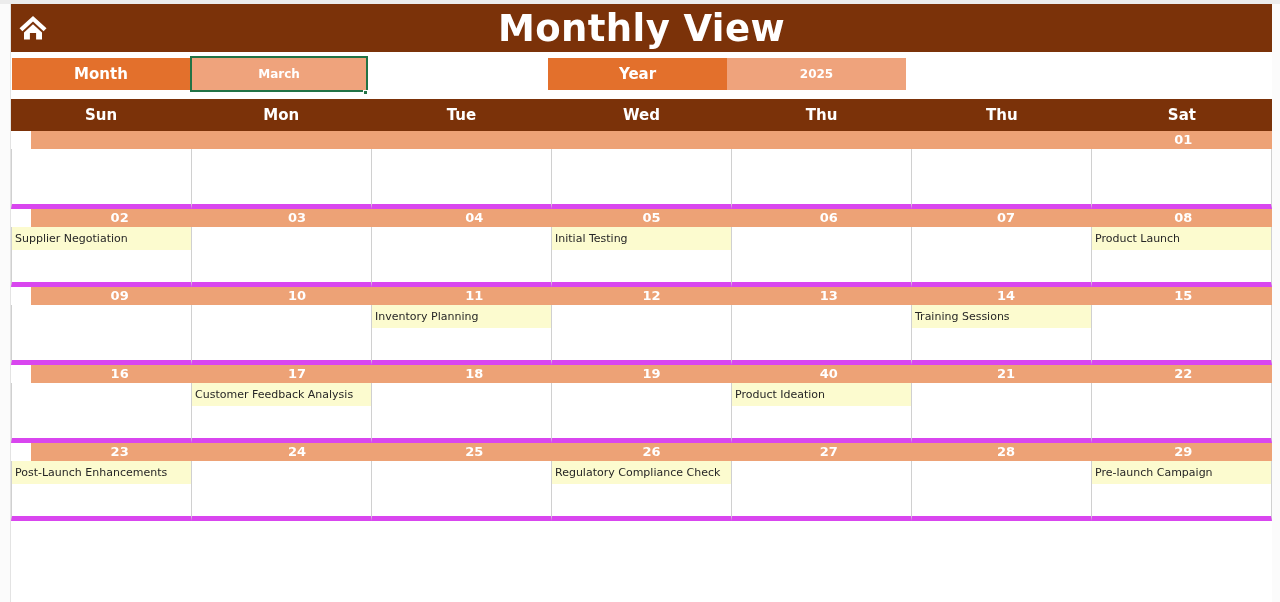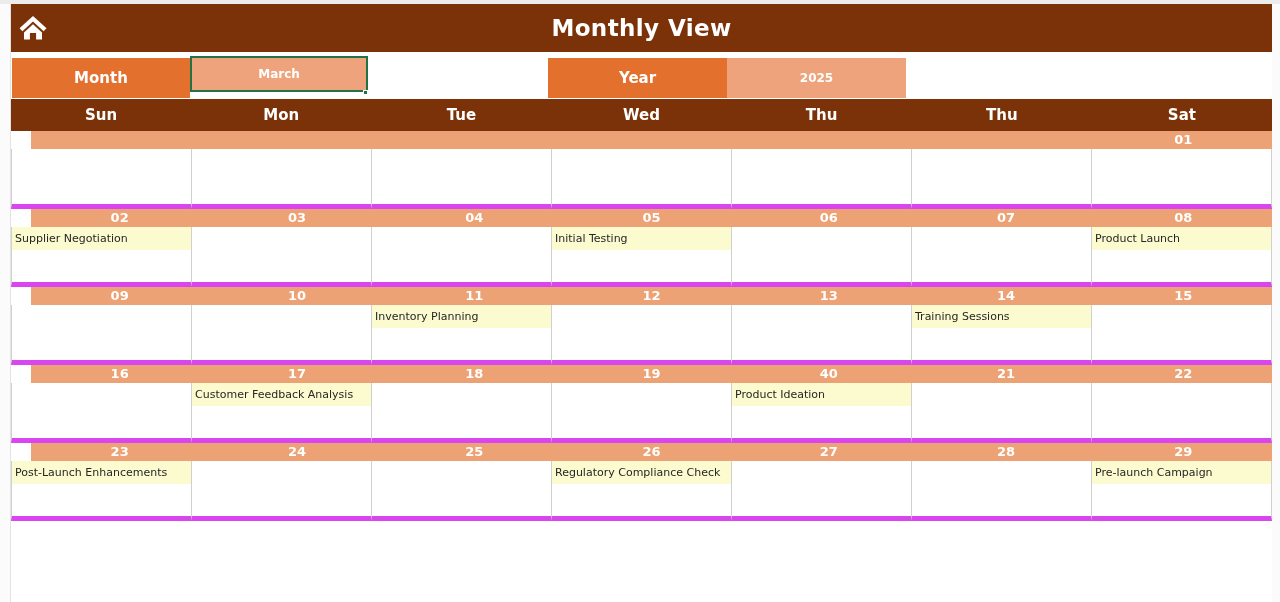--- a/index.html
+++ b/index.html
@@ -58,38 +58,38 @@
     position: absolute;
     left: 4px; top: 6px;
     width: 36px; height: 36px;
     display: flex;
     align-items: center;
     justify-content: center;
   }
   .home-icon svg { display: block; }
   .page-title {
     color: #ffffff;
-    font-size: 23px;
+    font-size: 37px;
     font-weight: bold;
     letter-spacing: 0.4px;
     font-family: "DejaVu Sans", sans-serif;
     text-align: center;
   }
 
   
   .toolbar {
     position: absolute;
     left: 11px; top: 52px;
     width: 1261px; height: 44px;
     background: #ffffff;
   }
   .picker {
     position: absolute;
     display: flex;
-    height: 40px;
+    height: 32px;
     top: 6px;
   }
   .picker-label {
     background: #e3702c;
     color: #ffffff;
     font-weight: bold;
     font-size: 15px;
     font-family: "DejaVu Sans", sans-serif;
     display: flex;
     align-items: center;

